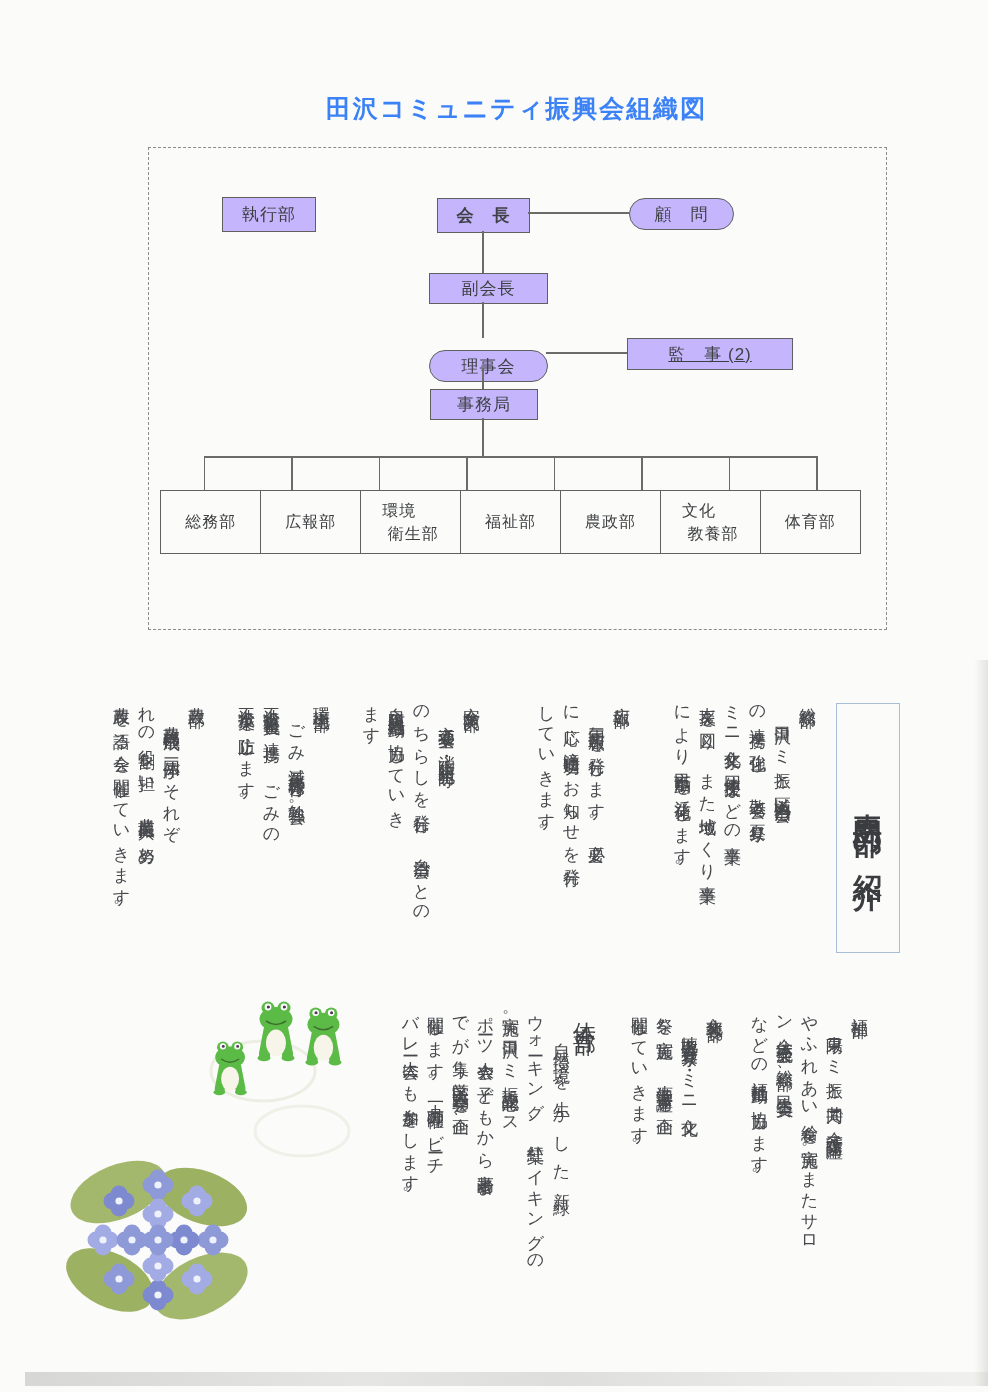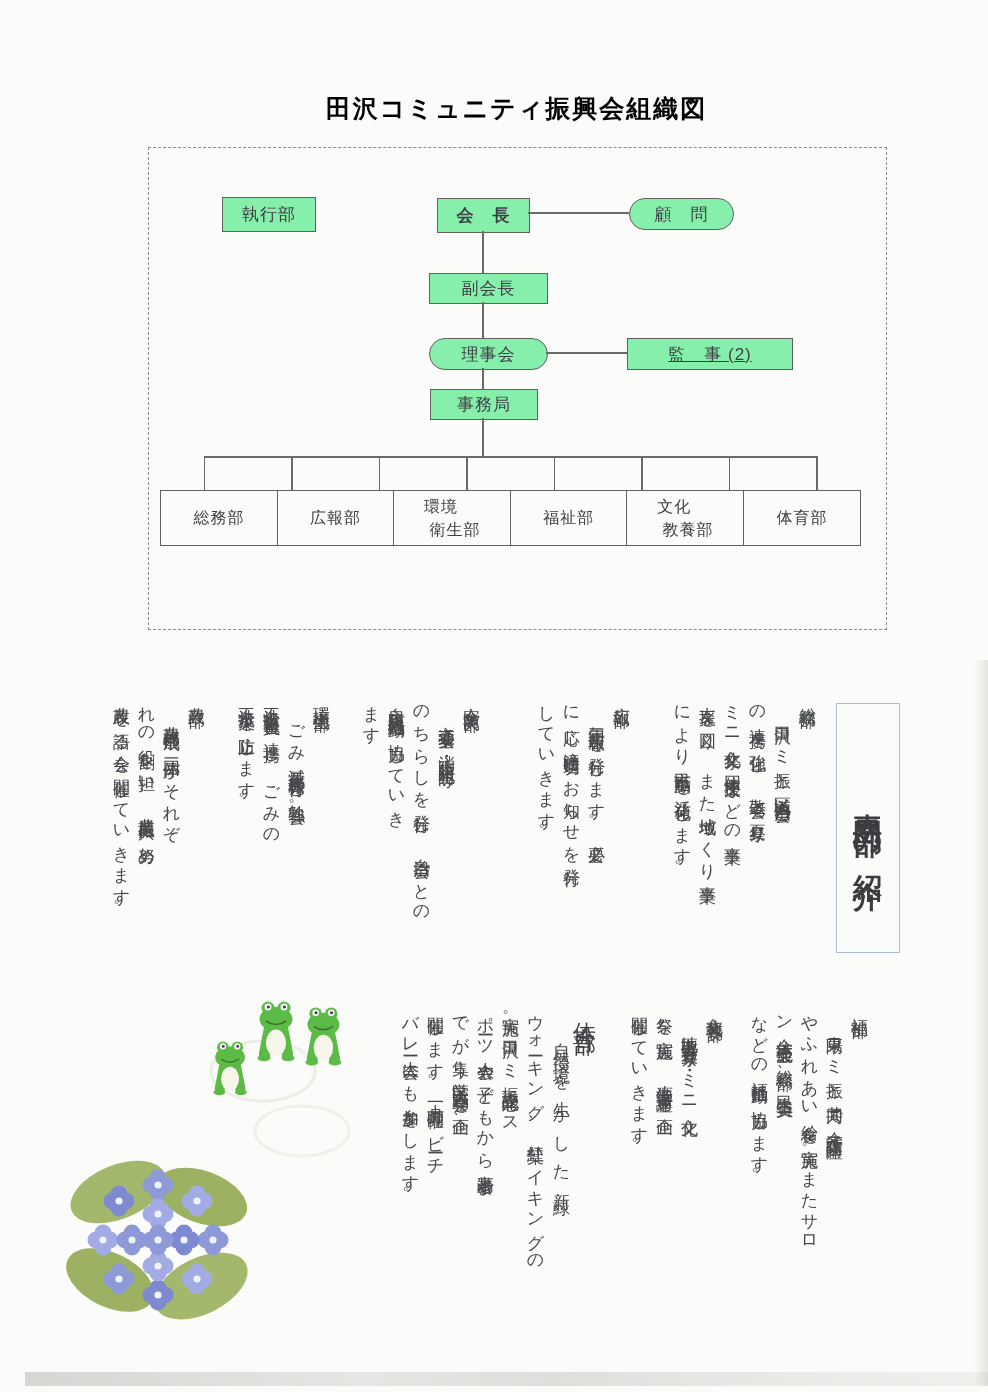--- a/index.html
+++ b/index.html
@@ -5,35 +5,35 @@
   html,body { margin:0; padding:0; background:#e9e9e7; }
   .page {
     position:relative; width:988px; height:1392px; margin:0 auto;
     background:#fbfbf9; overflow:hidden;
     font-family:"Liberation Sans","DejaVu Sans",sans-serif;
     color:#46484c;
   }
   .doc-title {
     position:absolute; left:148px; top:92px; width:737px;
     text-align:center; font-size:25px; font-weight:bold;
-    letter-spacing:2px; color:#000000; white-space:pre;
+    letter-spacing:2px; color:#3b82f6; white-space:pre;
   }
   .frame {
     position:absolute; left:148px; top:147px; width:737px; height:481px;
     border:1.6px dashed #8b8b89;
   }
   .obox {
-    position:absolute; border:1.5px solid #606060; background:#86efac;
+    position:absolute; border:1.5px solid #606060; background:#c4b5fd;
     display:flex; align-items:center; justify-content:center;
     font-size:17px; letter-spacing:1px; white-space:pre; color:#3e4043;
   }
   .hline,.vline { position:absolute; background:#6b6b69; }
   .hline { height:1.5px; }
   .vline { width:1.5px; }
-  .deptrow { position:absolute; left:160px; top:490px; width:701px; height:56px; display:flex;border-radius:22px; }
+  .deptrow { position:absolute; left:160px; top:490px; width:701px; height:64px; display:flex;border-radius:22px; }
   .dept {
     flex:1; border:1.5px solid #606060; margin-left:-1.5px; background:#fbfbf9;
     display:flex; align-items:center; justify-content:center;
     font-size:16px; white-space:pre; line-height:1.45; letter-spacing:1px; color:#3e4043;
   }
   .dept:first-child { margin-left:0; }
   .vtext {
     position:absolute; writing-mode:vertical-rl; white-space:pre;
     font-size:17px; line-height:25px; letter-spacing:2px; color:#46484c;
   }
@@ -78,21 +78,21 @@
   <div class="frame"></div>
 
   <div class="obox" style="left:222px; top:197px; width:92px; height:33px;">執行部</div>
 
   <div class="obox" style="left:437px; top:198px; width:91px; height:33px;font-weight:bold;">会　長</div>
 
   <div class="obox" style="left:629px; top:198px; width:103px; height:30px;border-radius:16px;">顧　問</div>
 
   <div class="obox" style="left:429px; top:273px; width:117px; height:29px;">副会長</div>
 
-  <div class="obox" style="left:429px; top:338px; width:117px; height:30px;border-radius:16px;">理事会</div>
+  <div class="obox" style="left:429px; top:350px; width:117px; height:30px;border-radius:16px;">理事会</div>
 
   <div class="obox" style="left:627px; top:338px; width:164px; height:30px;text-decoration:underline;">監　事 (2)</div>
 
   <div class="obox" style="left:430px; top:389px; width:106px; height:29px;font-family:Liberation Serif, serif;">事務局</div>
 
   <div class="hline" style="left:528px; top:212px; width:101px;"></div>
   <div class="vline" style="left:482px; top:231px; height:42px;"></div>
   <div class="vline" style="left:482px; top:302px; height:36px;"></div>
   <div class="hline" style="left:546px; top:352px; width:81px;"></div>
   <div class="vline" style="left:482px; top:368px; height:21px;"></div>
@@ -106,20 +106,21 @@
   <div class="vline" style="left:641px;   top:456px; height:35px;"></div>
   <div class="vline" style="left:728.5px; top:456px; height:35px;"></div>
   <div class="vline" style="left:816px;   top:456px; height:35px;"></div>
 
   <div class="deptrow">
     <div class="dept">総務部</div>
     <div class="dept">広報部</div>
     <div class="dept">環境
  衛生部</div>
     <div class="dept">福祉部</div>
+    <div class="dept">農政部</div>
     <div class="dept">文化
  教養部</div>
     <div class="dept">体育部</div>
   </div>
 
   <div class="intro-box">
     <div class="t">専門部の紹介</div>
   </div>
 
   <div class="vtext" id="sec-somu">総務部

